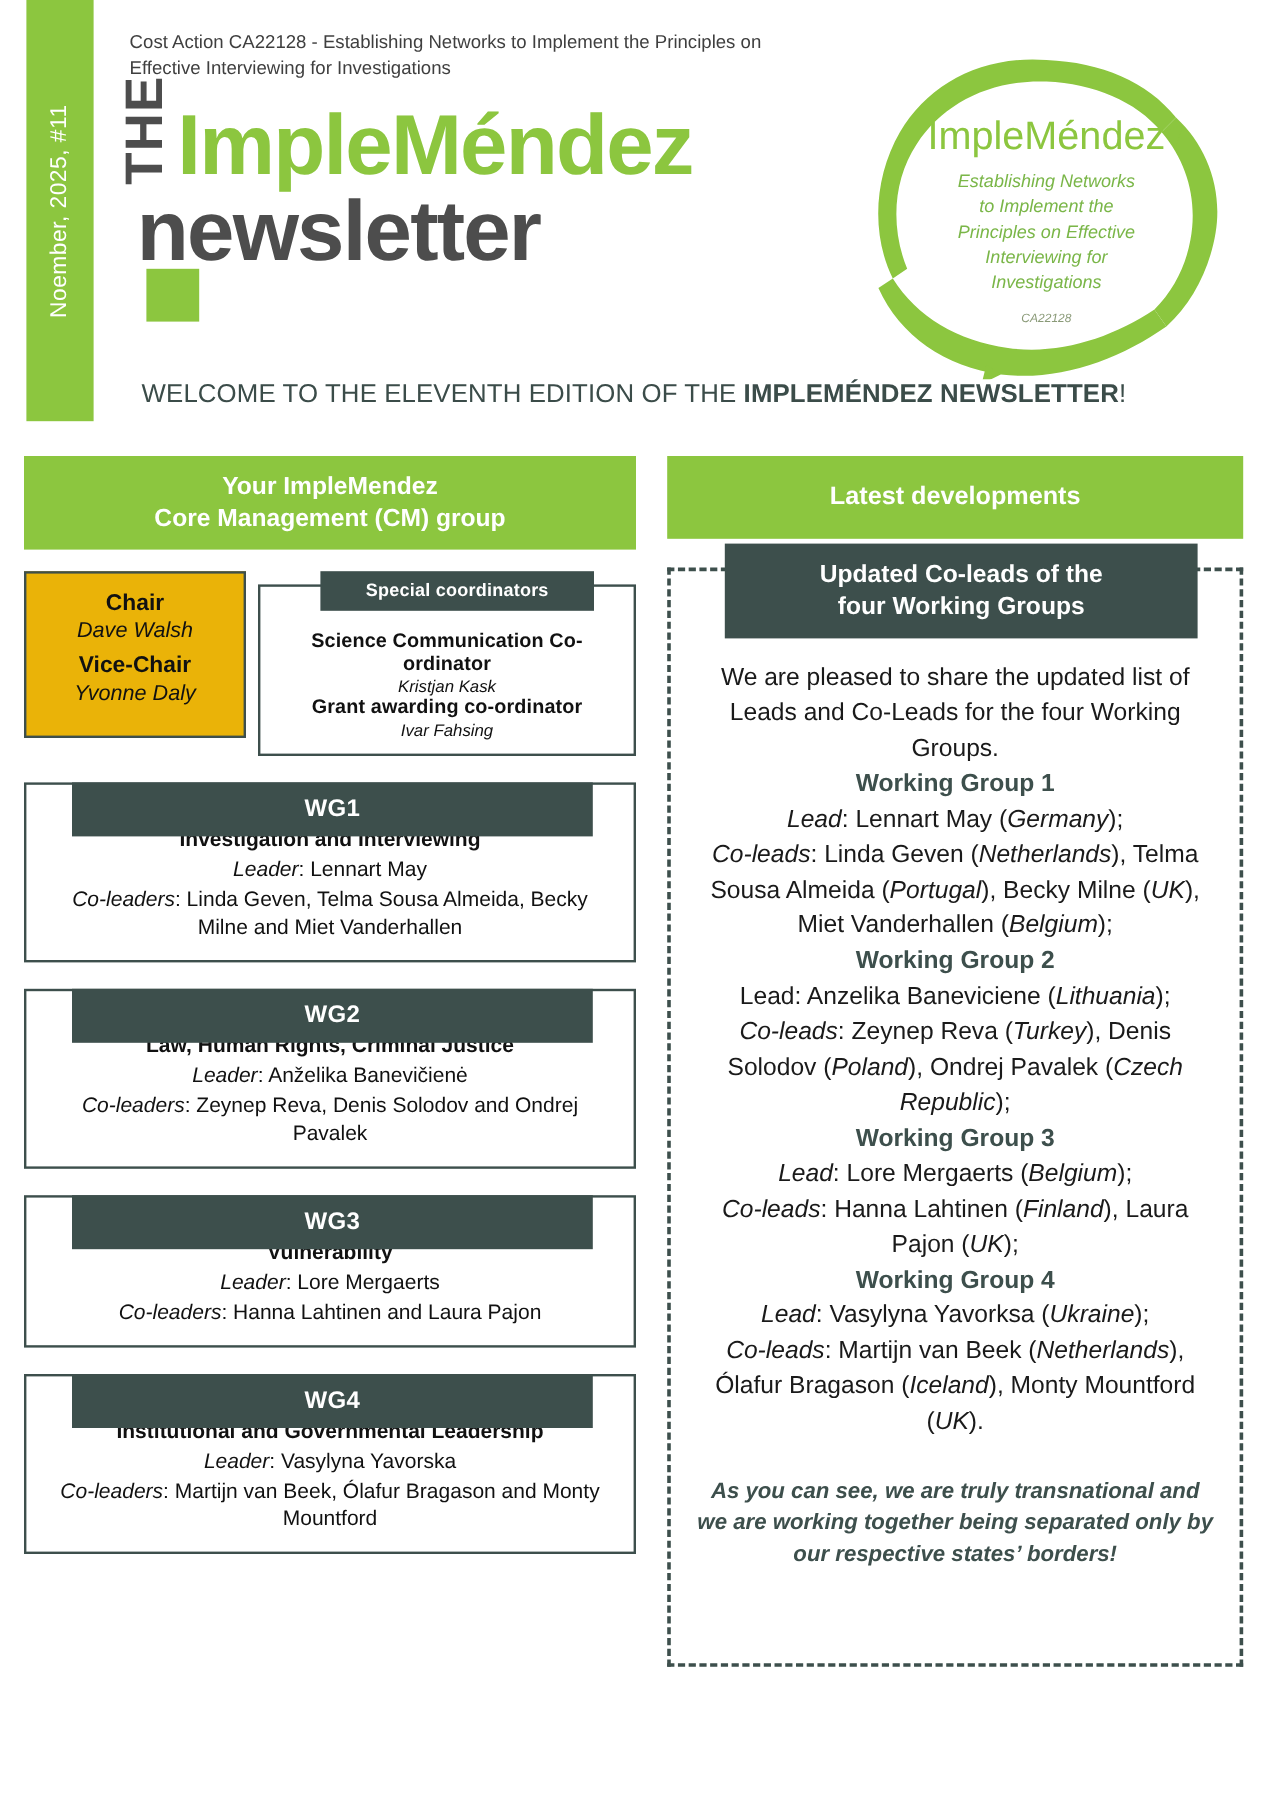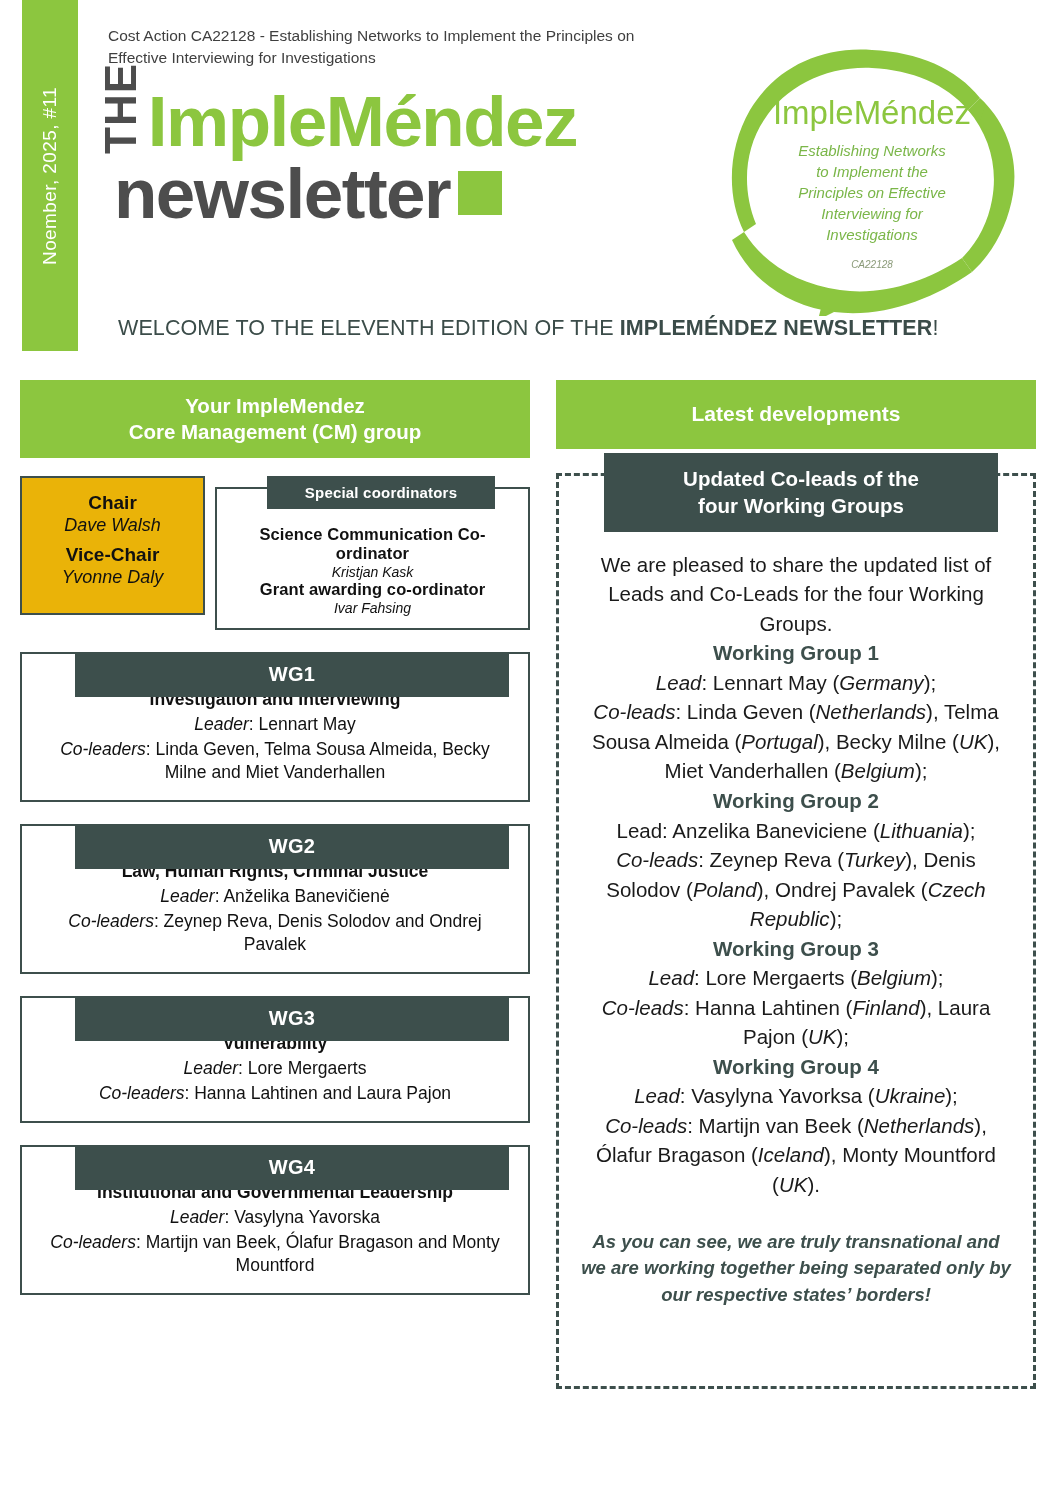--- a/index.html
+++ b/index.html
@@ -71,23 +71,24 @@
   }
   .brand-word {
     font-size: 71px;
     font-weight: bold;
     color: #8cc63f;
     letter-spacing: -1.5px;
     line-height: 0.84;
   }
   .title-line2 {
     display: flex;
-    align-items: center;
+    align-items: flex-start;
     margin-top: 12px;
     margin-left: 14px;
+    flex-direction: column;
   }
   .news-word {
     font-size: 71px;
     font-weight: bold;
     color: #4d4d4d;
     letter-spacing: -1.5px;
     line-height: 0.84;
   }
   .green-square {
     width: 44px; height: 44px;
@@ -183,21 +184,21 @@
     text-align: center;
     min-height: 128px;
   }
   .coord-role { font-size: 16.5px; font-weight: bold; color: #111; letter-spacing: 0.1px; }
   .coord-name { font-size: 14px; font-style: italic; color: #111; margin-top: 1px; }
 
   
   .wg { position: relative; margin-top: 22px; }
   .wg-tab {
     position: absolute;
-    left: 55px; top: 0;
+    left: 40px; top: 0;
     width: 434px;
     background: #3d4f4c;
     color: #ffffff;
     font-weight: bold;
     font-size: 20px;
     text-align: center;
     padding: 11px 4px;
     z-index: 2;
     letter-spacing: 0.3px;
   }

